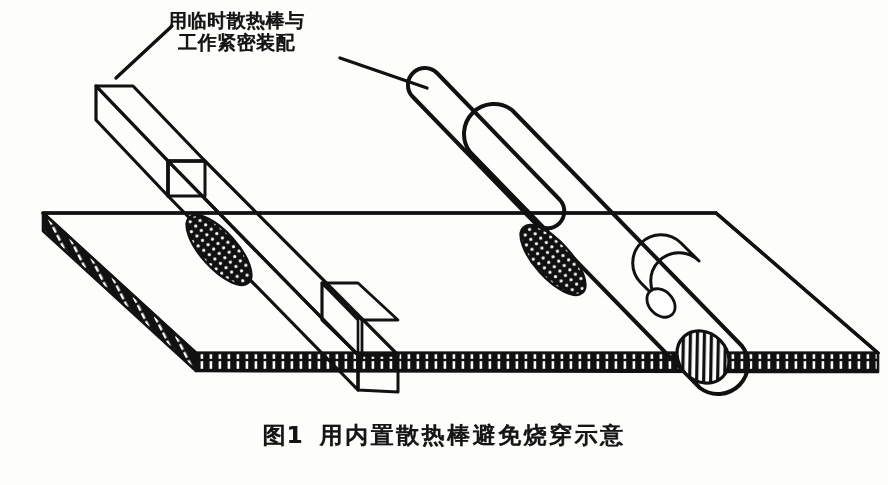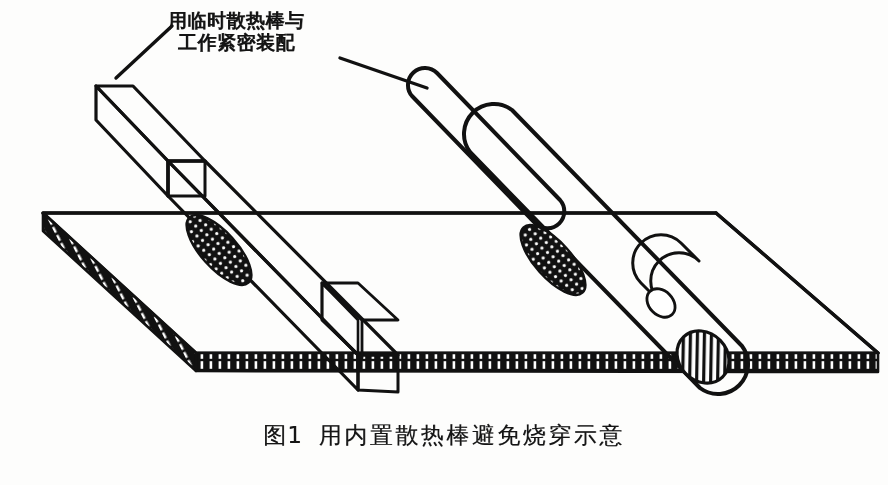--- a/index.html
+++ b/index.html
@@ -47,21 +47,21 @@
     font-family: Liberation Mono, monospace;
   }
   .caption {
     position: absolute;
     left: 0;
     top: 420px;
     width: 888px;
     text-align: center;
     font-family: "DejaVu Sans", sans-serif;
     font-size: 23px;
-    font-weight: 400;
+    font-weight: 700;
     color: #151515;
     letter-spacing: 2.5px;
     text-shadow: 0.4px 0 0 rgba(21,21,21,0.5);
   }
   .caption .cap-num {
     letter-spacing: 1px;
     margin-right: 16px;
   }
   .ink { fill: none; stroke: #111111; }
 </style>

